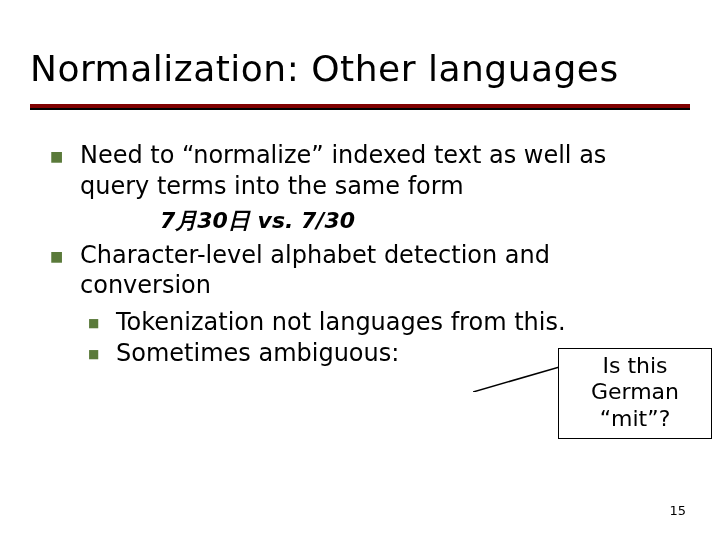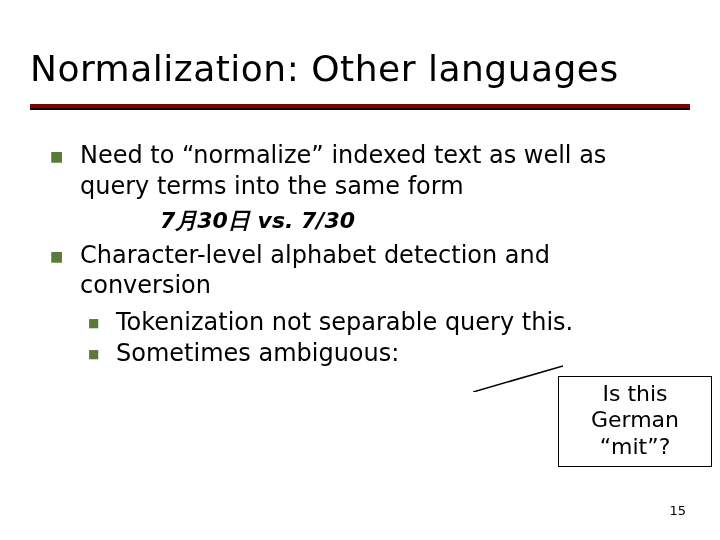--- a/index.html
+++ b/index.html
@@ -86,21 +86,21 @@
   }
   .mitbox {
     display: inline-block;
     border: 1.5px solid #000;
     padding: 0 3px 0 3px;
     font-style: italic;
   }
   .callout {
     position: absolute;
     left: 558px;
-    top: 376px;
+    top: 348px;
     width: 148px;
     border: 1.5px solid #000;
     font-size: 22px;
     text-align: center;
     padding: 4px 2px 6px 2px;
     line-height: 1.2;
     background: #fff;
   }
   .connector {
     position: absolute;
@@ -135,21 +135,21 @@
 
     <div class="example1">7月30日 vs. 7/30</div>
 
     <div class="b1">
       <div class="bul">■</div>
       <div class="txt">Character-level alphabet detection and conversion</div>
     </div>
 
     <div class="b2">
       <div class="bul2">■</div>
-      <div class="txt">Tokenization not separable query this.</div>
+      <div class="txt">Tokenization not languages from this.</div>
     </div>
 
     <div class="b2">
       <div class="bul2">■</div>
       <div class="txt">Sometimes ambiguous:</div>
     </div>
 
 
   </div>
 

